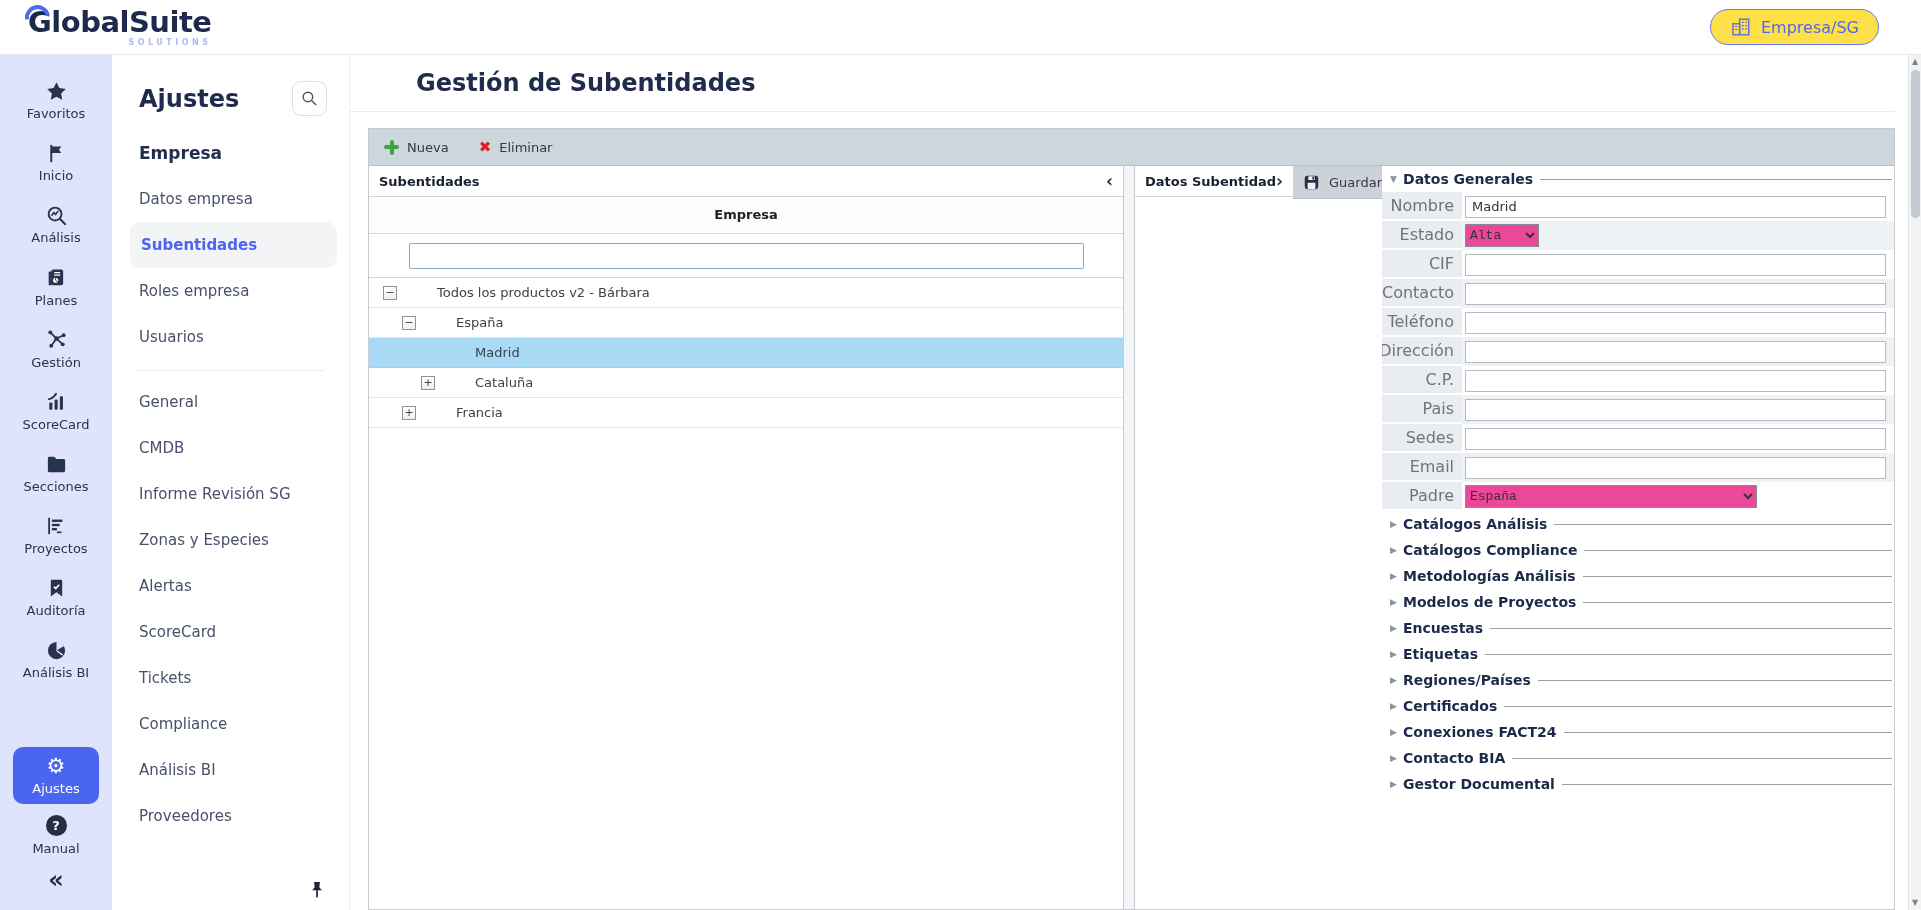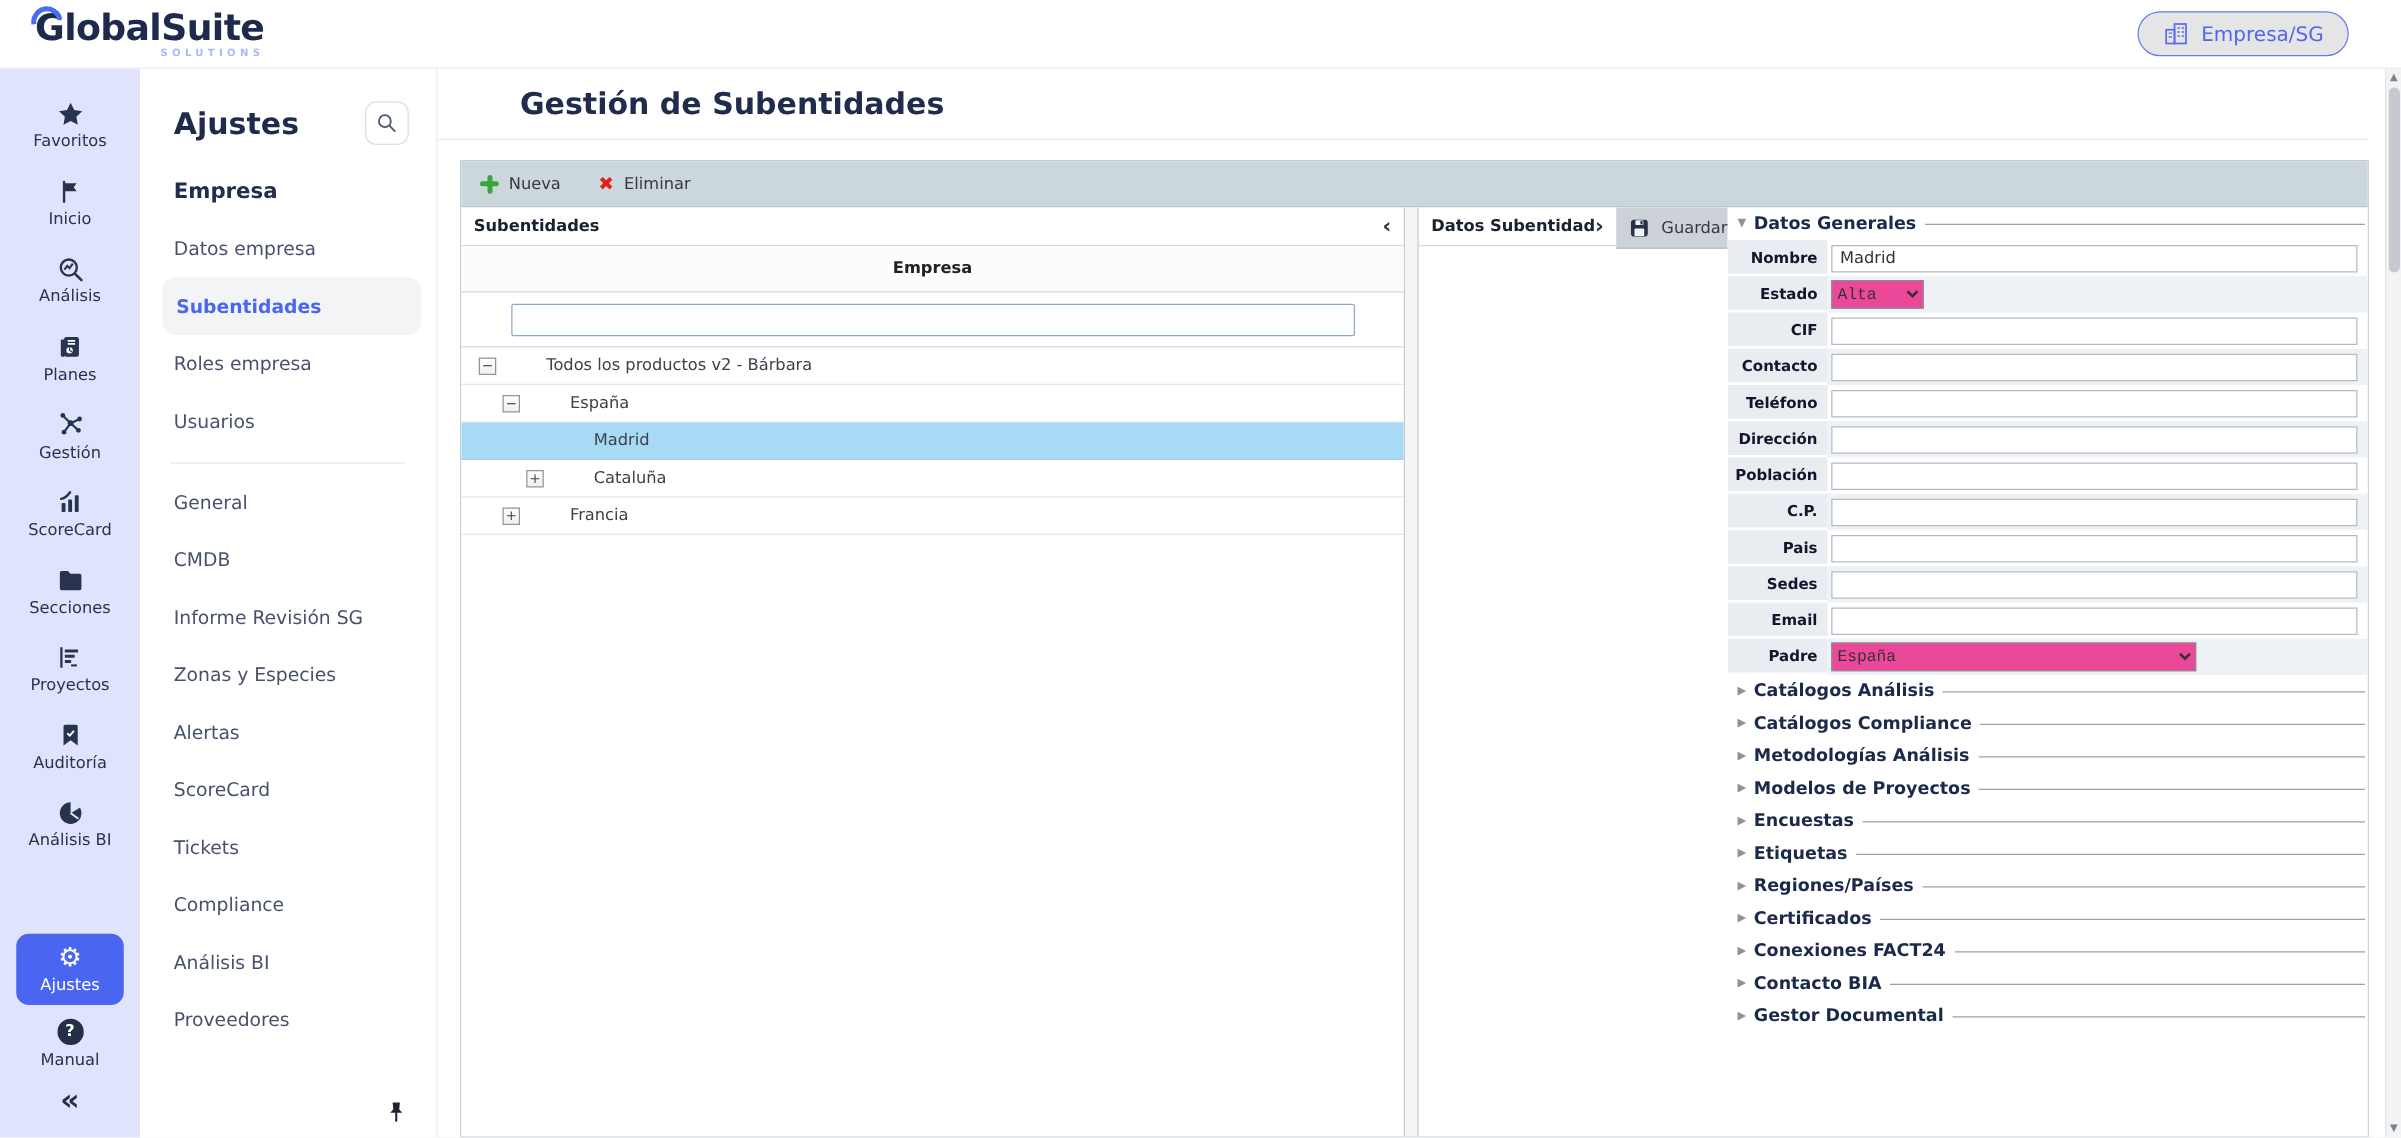--- a/index.html
+++ b/index.html
@@ -13,21 +13,21 @@
     display: flex; align-items: center; padding: 0 42px 0 28px; position: relative; z-index: 3; }
   .logo { display: flex; flex-direction: column; line-height: 1; }
   .logo-word { font-size: 29px; font-weight: 700; color: #1e2a4c; letter-spacing: -0.5px; position: relative; }
   .g-wrap { position: relative; display: inline-block; }
   .g-arc { position: absolute; left: -3px; top: -3px; width: 25px; height: 25px;
     border: 4px solid transparent; border-top-color: #4a6cf5; border-right-color: #4a6cf5;
     border-radius: 50%; transform: rotate(-55deg); }
   .logo-tag { font-size: 8px; letter-spacing: 3.5px; color: #a9b9f7; text-align: right; margin-top: 2px; font-weight: 600; }
   .entity-pill { margin-left: auto; height: 36px; display: flex; align-items: center; gap: 9px;
     border: 1.5px solid #6a7bf2; border-radius: 18px; padding: 0 19px; color: #5465ef;
-    font-size: 16px; cursor: pointer; background: #e5e5e5; justify-content: space-between; }
+    font-size: 16px; cursor: pointer; background: #fde047; justify-content: space-between; }
   
   .app { display: flex; height: 855px; }
   
   .rail { width: 112px; background: #dfe3fb; display: flex; flex-direction: column;
     align-items: center; padding: 14px 0 10px 0; flex-shrink: 0; }
   .rail-item { width: 100%; height: 63px; display: flex; flex-direction: column; align-items: center;
     justify-content: center; gap: 3px; color: #28334f; font-size: 13px; cursor: pointer; }
   .rail-item .ric { height: 24px; display: flex; align-items: center; justify-content: center; }
   .rail-item.active { width: 86px; height: 58px; background: #4a66f0; border-radius: 10px;
     color: #fff; margin-top: 56px; }
@@ -106,21 +106,21 @@
   .form { flex: 1; overflow: hidden; }
   .section-head { height: 26px; display: flex; align-items: center; padding-left: 8px;
     cursor: pointer; }
   .tri { width: 13px; font-size: 9px; color: #8b9299; flex-shrink: 0; }
   .section-title { font-size: 14px; font-weight: 700; color: #1c2a4a; white-space: nowrap; }
   .rule { flex: 1; height: 1px; background: #9aa1a8; margin: 0 2px 0 7px; }
   .field-rows { }
   .field-row { height: 29px; display: flex; align-items: stretch; }
   .fl { width: 80px; flex-shrink: 0; background: #e9edf1; border-bottom: 2px solid #fff;
     display: flex; align-items: center; justify-content: flex-end; padding-right: 8px;
-    font-size: 12px; font-weight: 700; color: #0f172a; }
+    font-size: 16px; font-weight: 400; color: #737373; }
   .fv { flex: 1; display: flex; align-items: center; padding: 0 8px 0 3px; min-width: 0; }
   .field-row:nth-child(even) .fv { background: #eef2f5; }
   .fv input[type=text] { width: 100%; height: 22px; border: 1px solid #b4bac1; background: #fff;
     font-size: 13px; padding: 0 6px; outline: none; font-family: inherit; color: #333; }
   .fv select { height: 23px; border: 1px solid #878d94; background: #ec4899; font-size: 13px;
     font-family: Liberation Mono, monospace; color: #333; outline: none; }
   .fv select.small { width: 74px; }
   .fv select.wide { width: 292px; }
   
   .vscroll { position: absolute; top: 55px; right: 0; width: 13px; height: 855px;
@@ -414,26 +414,20 @@
                     <input type="text" style="">
                   </div>
                 </div>
                 <div class="field-row">
                   <div class="fl">Dirección</div>
                   <div class="fv">
                     <input type="text" style="">
                   </div>
                 </div>
                 <div class="field-row">
-                  <div class="fl">Población</div>
-                  <div class="fv">
-                    <input type="text" style="">
-                  </div>
-                </div>
-                <div class="field-row">
                   <div class="fl">C.P.</div>
                   <div class="fv">
                     <input type="text" style="">
                   </div>
                 </div>
                 <div class="field-row">
                   <div class="fl">Pais</div>
                   <div class="fv">
                     <input type="text" style="">
                   </div>

